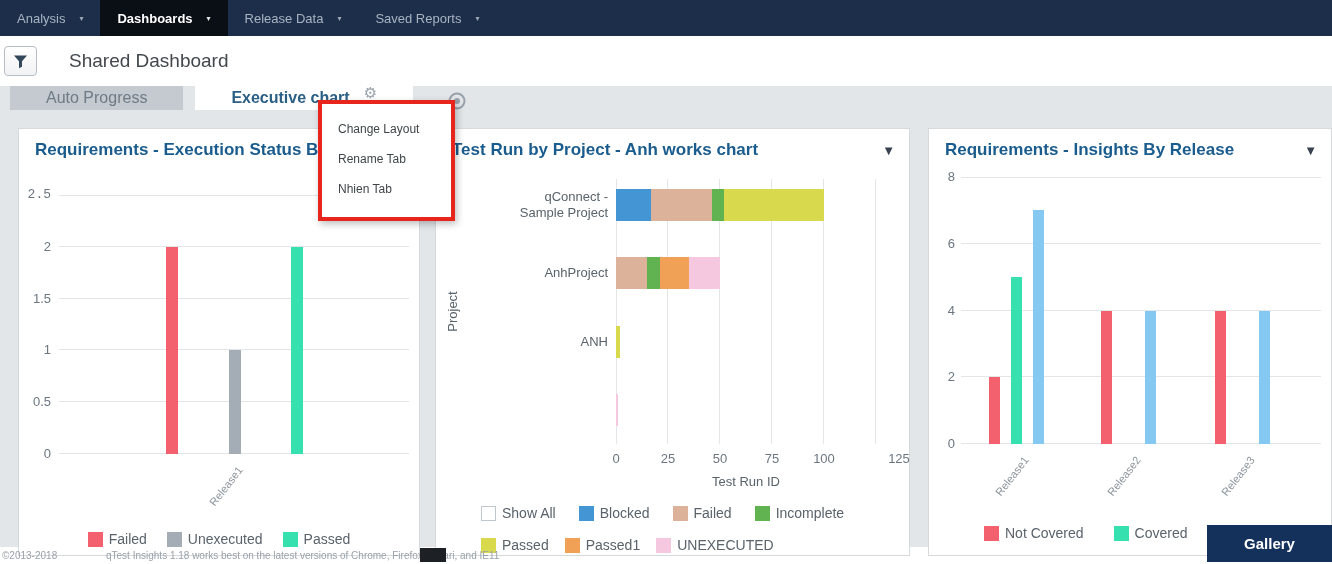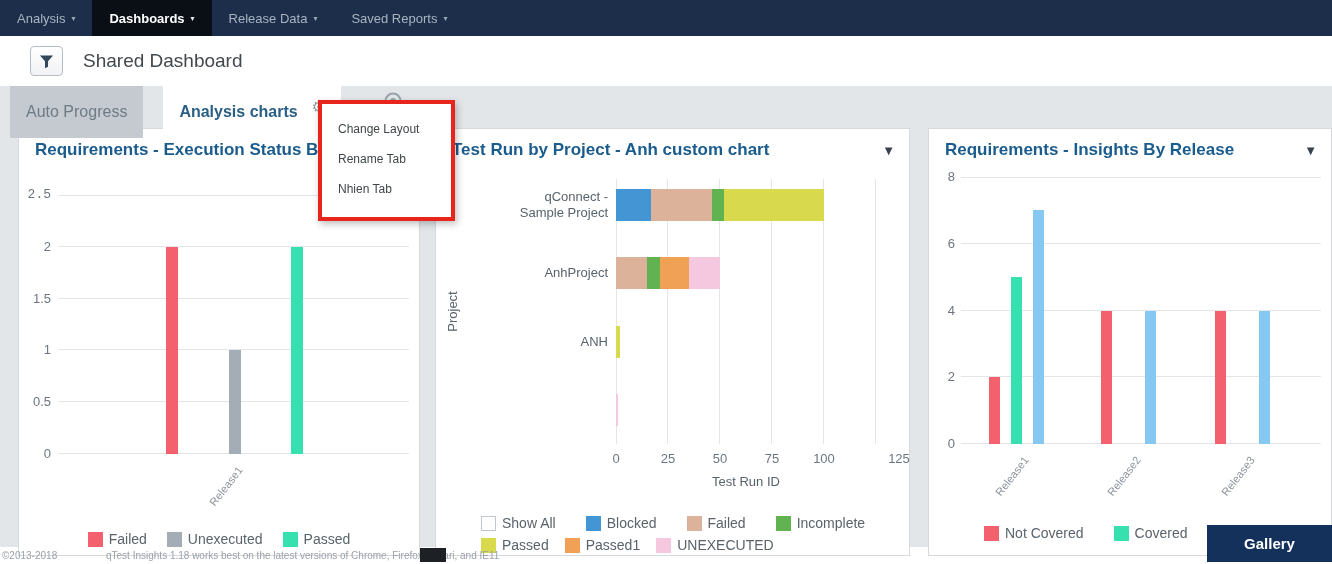--- a/index.html
+++ b/index.html
@@ -1,32 +1,32 @@
 <!DOCTYPE html>
 <html><head>
 <meta charset="utf-8">
 <style>
   *{margin:0;padding:0;box-sizing:border-box}
   body{font-family:"Liberation Sans","DejaVu Sans",sans-serif;background:#fff}
   .app{position:relative;width:1332px;height:564px;background:#e3e6e9;overflow:hidden}
 
   
   .topnav{position:absolute;top:0;left:0;width:100%;height:36px;background:#1d2e4a;display:flex;z-index:20}
-  .nav-item{display:flex;align-items:center;gap:6px;padding:0 17px;font-size:13px;color:#a9b4c2;cursor:pointer}
+  .nav-item{display:flex;align-items:center;gap:14px;padding:0 17px;font-size:13px;color:#a9b4c2;cursor:pointer}
   .nav-item.active{background:#0a0f16;color:#fff;font-weight:bold}
   .nav-caret{font-size:8px;opacity:.9}
 
   
-  .header{position:absolute;top:36px;left:0;width:100%;height:50px;background:#fff;display:flex;align-items:center;gap:20px;padding:0 30px;z-index:15}
+  .header{position:absolute;top:36px;left:0;width:100%;height:50px;background:#fff;display:flex;align-items:center;gap:32px;padding:0 4px;z-index:15}
   .filter-btn{width:33px;height:30px;border:1px solid #b7bdc4;border-radius:4px;background:linear-gradient(#fff,#f1f2f4);display:flex;align-items:center;justify-content:center;cursor:pointer}
   .page-title{font-size:19px;color:#43484d}
 
   
   .tabbar{position:absolute;top:86px;left:10px;display:flex;align-items:flex-start;z-index:15}
-  .tab{height:52px;display:flex;align-items:center;padding:0 16px;font-size:16px;background:#c4cad0;color:#6f7a84;cursor:pointer;margin-right:20px}
+  .tab{height:24px;display:flex;align-items:center;padding:0 36px;font-size:16px;background:#c4cad0;color:#6f7a84;cursor:pointer;margin-right:12px}
   .tab.active{background:#fff;color:#2a5f86;font-weight:bold;gap:14px}
   .gear{font-size:15px;color:#98a1aa;transform:translateY(-5px);font-weight:normal}
   .camera-btn{margin-left:22px;margin-top:5px;width:20px;height:20px;cursor:pointer}
 
   
   .footer-strip{position:absolute;left:0;top:547px;width:100%;height:17px;background:#fff;z-index:1}
   .footer-text{position:absolute;top:550px;left:2px;z-index:5;font-size:10px;color:#9aa1a9;white-space:nowrap}
   .footer-text span + span{margin-left:46px}
   .dark-fragment{position:absolute;left:420px;top:548px;width:26px;height:14px;background:#1d2126;z-index:6}
 
@@ -98,21 +98,21 @@
         </svg>
     </button>
     <div class="page-title">Shared Dashboard</div>
   </div>
 
   <div class="tabbar" id="tabbar">
       <div class="tab">
         <div class="tab-label">Auto Progress</div>
       </div>
       <div class="tab active">
-        <div class="tab-label">Analysis charts</div>
+        <div class="tab-label">Executive chart</div>
         <div class="gear">⚙</div>
       </div>
       <div class="camera-btn"><svg width="20" height="20" viewBox="0 0 20 20">
           <circle cx="10" cy="10" r="7.5" fill="none" stroke="#99a2ab" stroke-width="2"></circle>
           <circle cx="10" cy="10" r="3" fill="#99a2ab"></circle>
         </svg></div>
     </div>
 
   <div class="footer-strip"></div>
   <div class="footer-text">
@@ -158,21 +158,21 @@
           <div class="lg-item">
             <div class="lg-swatch" style="background: rgb(54, 224, 175);"></div>
             <div class="lg-label">Passed</div>
           </div>
         </div>
       </div>
   </section>
 
   <section class="panel panel2">
     <div class="panel-head">
-      <h2 class="panel-title">Test Run by Project - Anh custom chart</h2>
+      <h2 class="panel-title">Test Run by Project - Anh works chart</h2>
       <span class="widget-caret">▼</span>
     </div>
     <div class="chart-area" id="chart2">
         <div class="plot" style="left: 180px; top: 2px; width: 260px; height: 265px;">
           <div class="vgrid" style="left: 0px;"></div>
           <div class="vgrid" style="left: 51px;"></div>
           <div class="vgrid" style="left: 103px;"></div>
           <div class="vgrid" style="left: 155px;"></div>
           <div class="vgrid" style="left: 207px;"></div>
           <div class="vgrid" style="left: 259px;"></div>
@@ -191,21 +191,21 @@
         <div class="xtick" style="left: 217px; width: 30px; top: 274px;">25</div>
         <div class="xtick" style="left: 269px; width: 30px; top: 274px;">50</div>
         <div class="xtick" style="left: 321px; width: 30px; top: 274px;">75</div>
         <div class="xtick" style="left: 373px; width: 30px; top: 274px;">100</div>
         <div class="xtick" style="left: 425px; width: 30px; top: 274px; margin-left: 23px;">125</div>
         <div class="ycat" style="left: 62px; width: 110px; top: 12px; height: 32px;">qConnect - Sample Project</div>
         <div class="ycat" style="left: 62px; width: 110px; top: 80px; height: 32px;">AnhProject</div>
         <div class="ycat" style="left: 62px; width: 110px; top: 149px; height: 32px;">ANH</div>
         <div class="axis-label" style="left: 180px; width: 260px; top: 297px;">Test Run ID</div>
         <div class="axis-label ylab" style="left: -14px; top: 127px; width: 60px;">Project</div>
-        <div class="legend" style="left: 45px; top: 338px; gap: 30px;">
+        <div class="legend" style="left: 45px; top: 328px; gap: 23px;">
           <div class="lg-item">
             <div class="lg-swatch" style="background: rgb(255, 255, 255); border: 1px solid rgb(191, 198, 204);"></div>
             <div class="lg-label">Show All</div>
           </div>
           <div class="lg-item">
             <div class="lg-swatch" style="background: rgb(68, 149, 212);"></div>
             <div class="lg-label">Blocked</div>
           </div>
           <div class="lg-item">
             <div class="lg-swatch" style="background: rgb(220, 178, 155);"></div>

